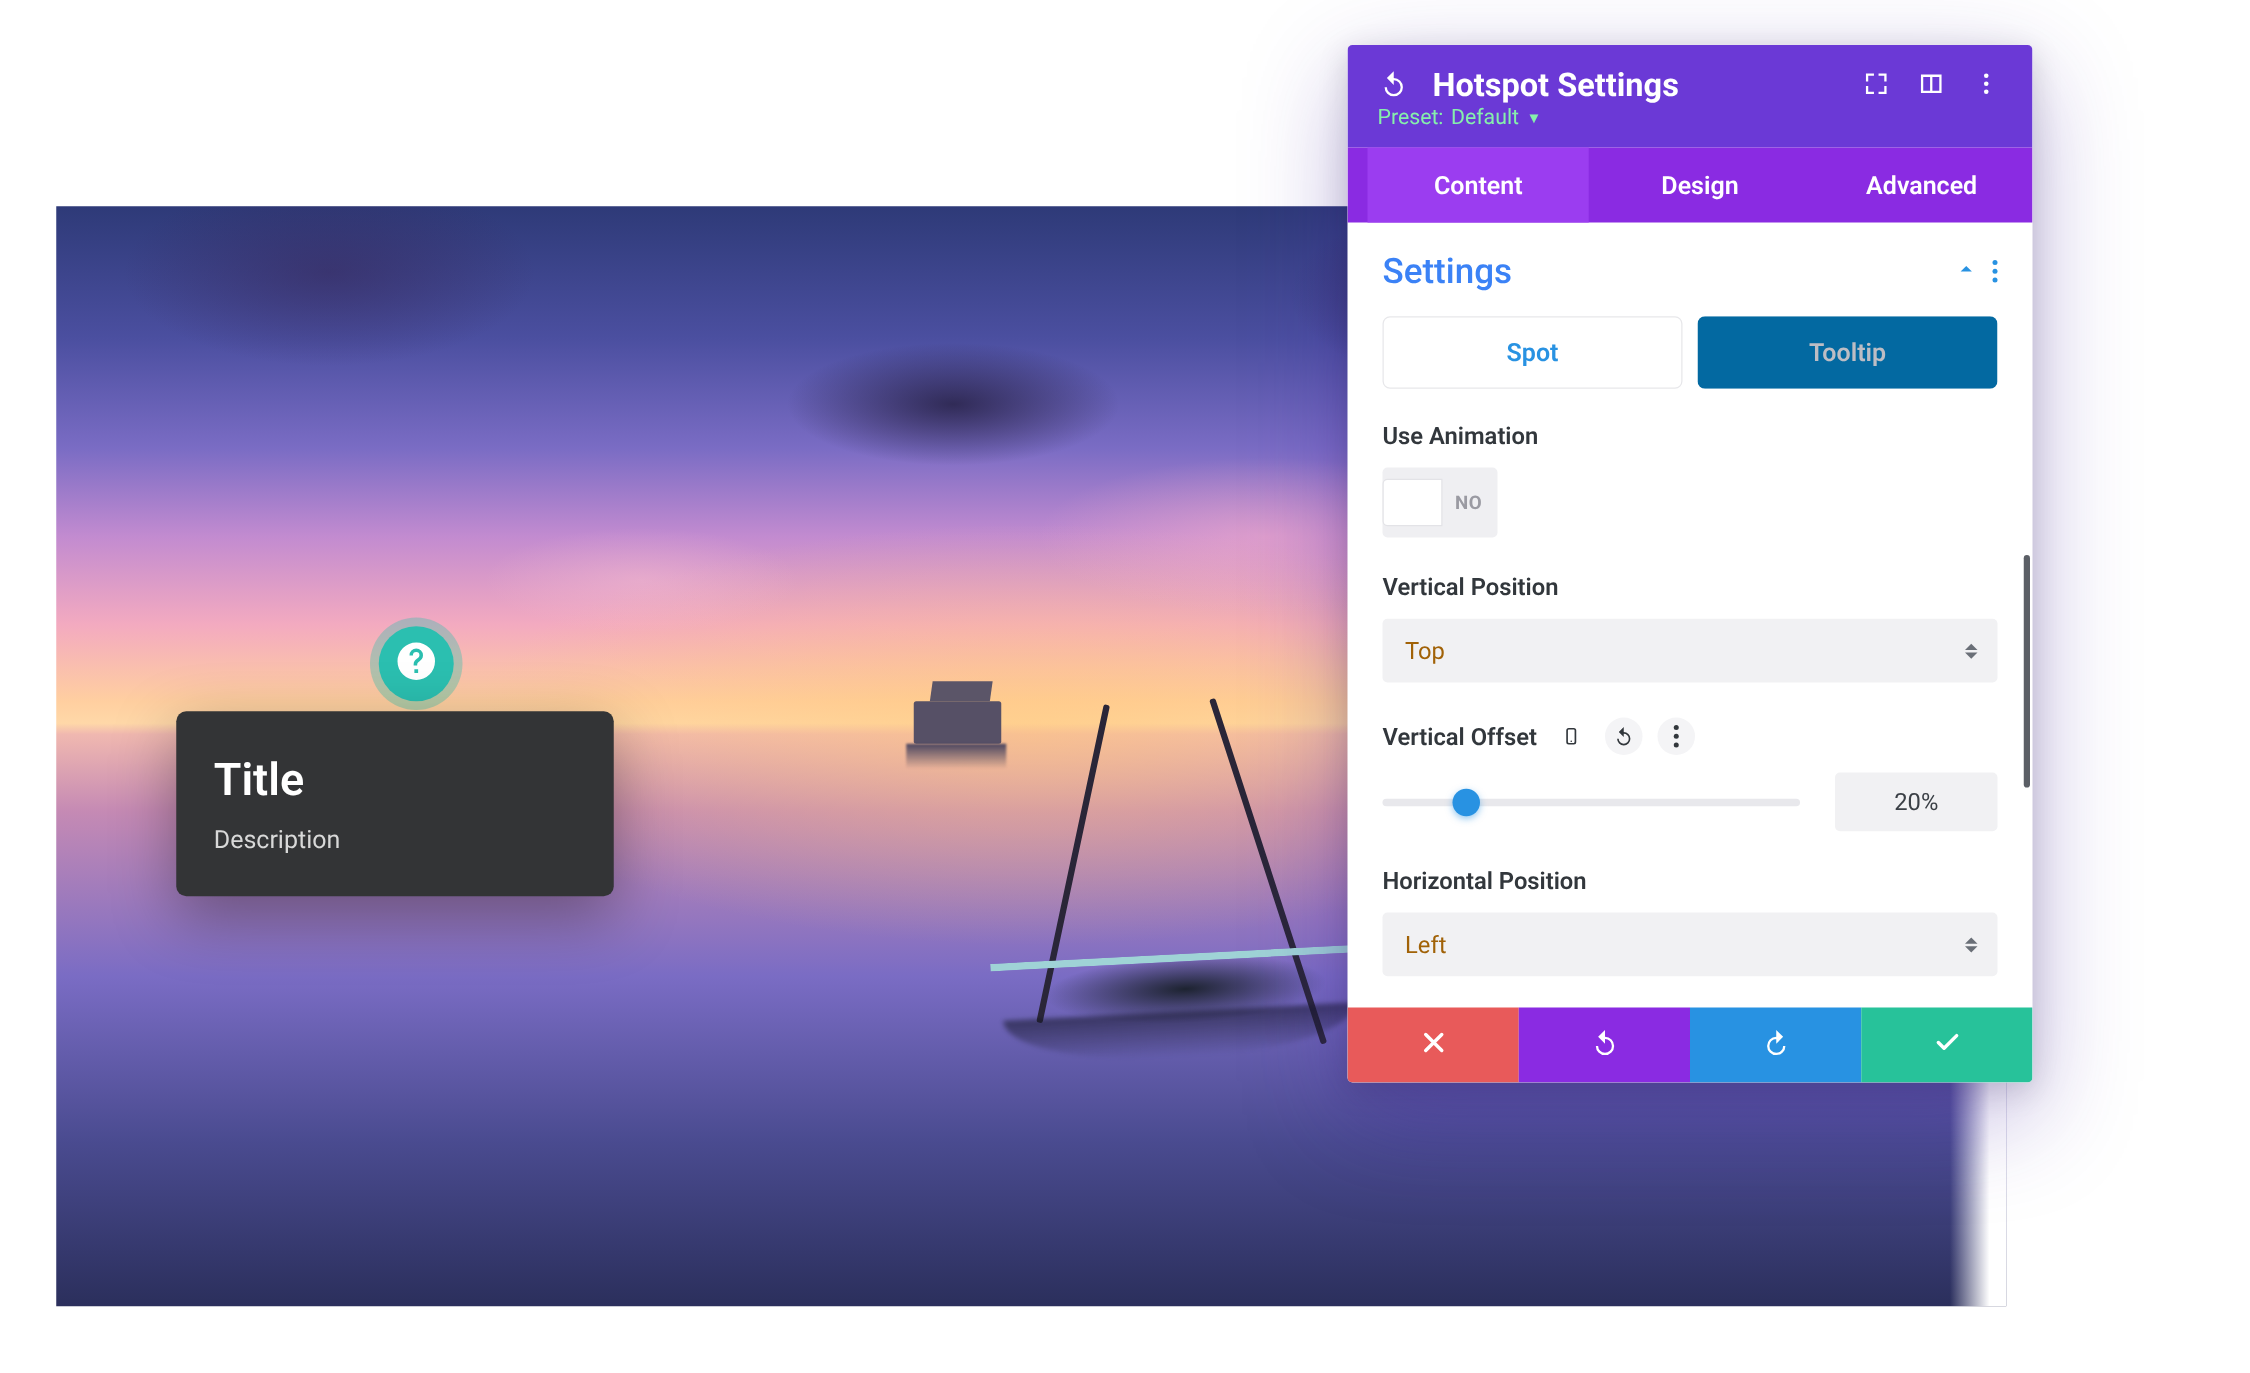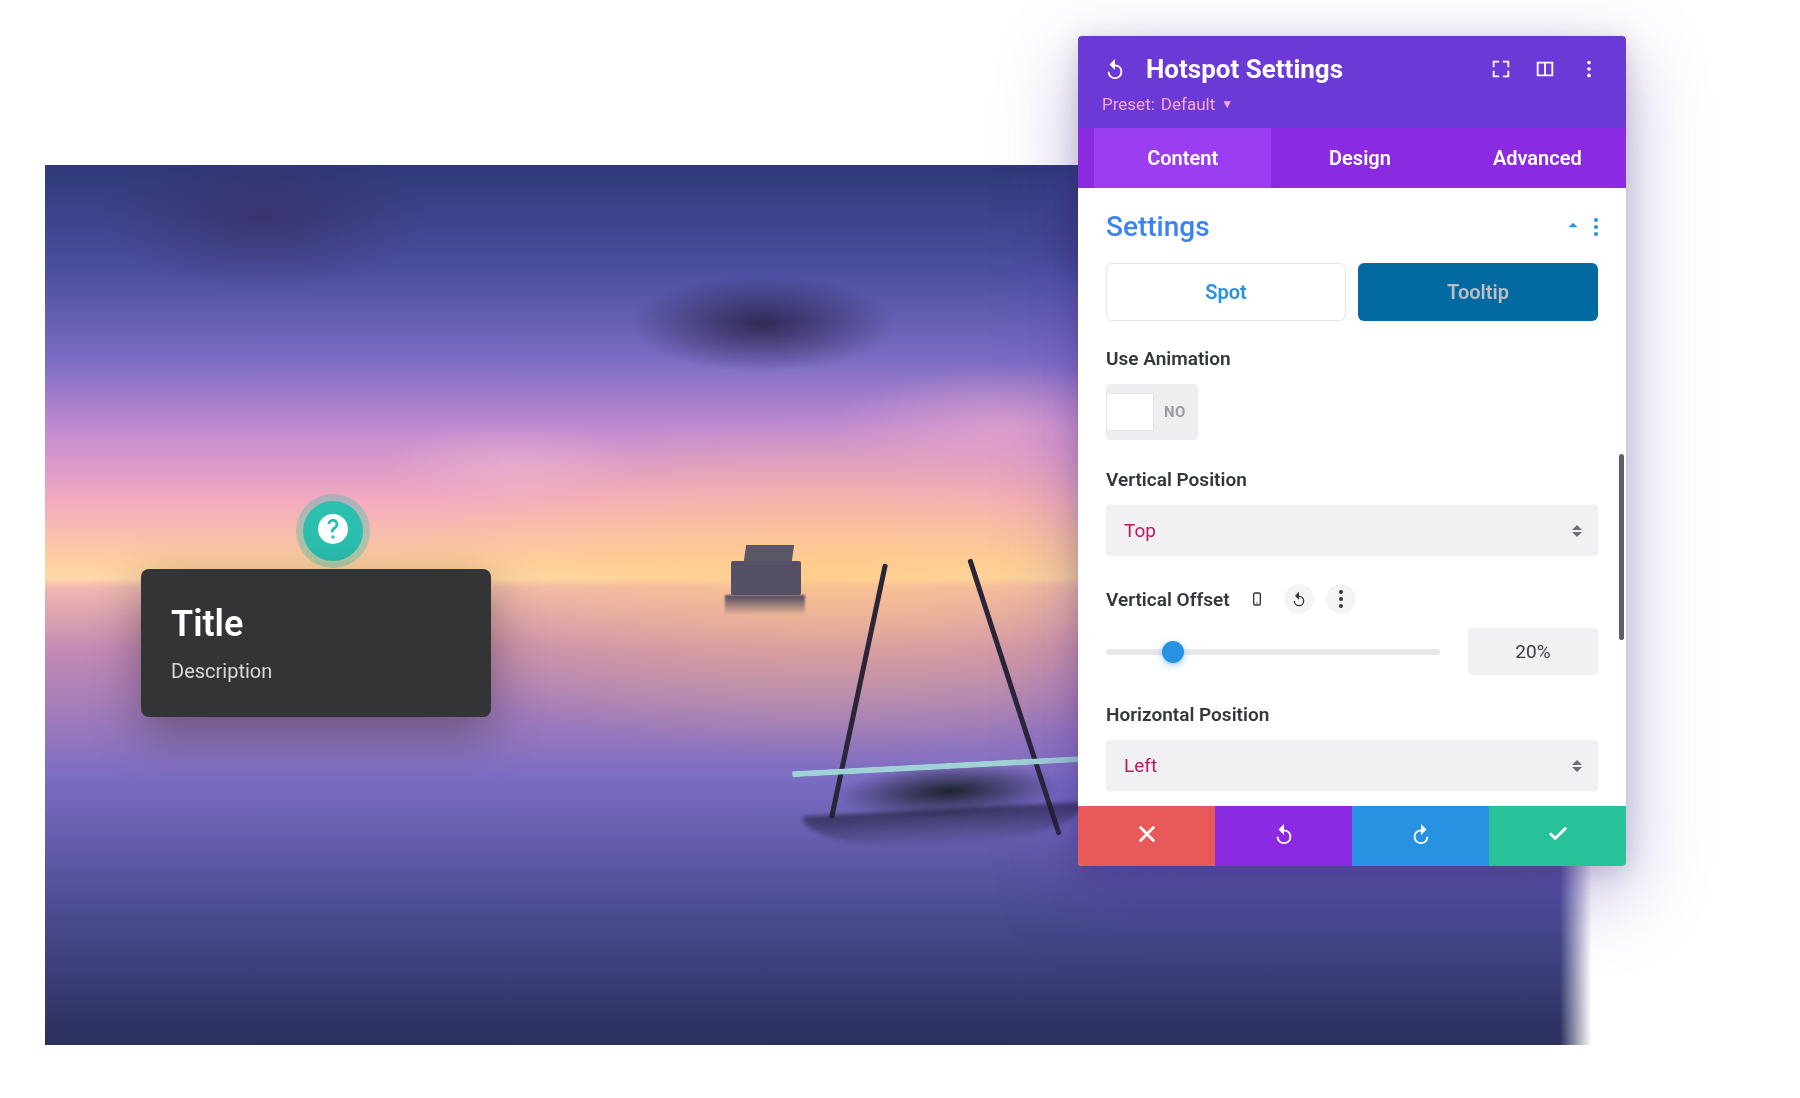--- a/index.html
+++ b/index.html
@@ -106,30 +106,30 @@
     box-shadow:0 26px 80px rgba(70,40,160,.35), 0 6px 24px rgba(0,0,0,.15);
     display:flex; flex-direction:column;
     border-radius:4px;
     overflow:hidden;
   }
 
   .panel-header{
     background:#6b39d6; color:#fff; padding:18px 24px 14px;
   }
   .panel-header-top{
-    display:flex; align-items:center; gap:18px;
+    display:flex; gap:18px;
   }
   .panel-title{ font-size:26px; font-weight:700; flex:1; }
   .hdr-icon{
     width:26px; height:26px; display:flex; align-items:center; justify-content:center;
     cursor:pointer;
   }
   .hdr-icon svg{ width:22px; height:22px; fill:#fff; }
   .preset-line{
-    margin-top:10px; font-size:17px; color:#f9a8d4; display:flex; align-items:center; gap:6px;
+    font-size:17px; color:#86efac; display:flex; align-items:center; gap:6px;
   }
   .preset-line .caret{ font-size:12px; }
 
   .tabs{
     display:flex; background:#8a2be2;
   }
   .tab{
     flex:1; text-align:center; padding:18px 0; font-size:20px; font-weight:600;
     color:#fff; cursor:pointer;
   }
@@ -185,21 +185,21 @@
   .toggle-knob{
     width:48px; height:38px; background:#fff; border-radius:4px 0 0 4px;
     border:1px solid #e3e3e7;
   }
   .toggle-txt{ margin-left:10px; font-size:15px; font-weight:700; color:#9a9aa2; letter-spacing:.5px; }
 
   .select{
     position:relative; background:#f1f1f3; border-radius:4px;
     padding:14px 18px; cursor:pointer;
   }
-  .select-value{ font-size:19px; color:#be185d; }
+  .select-value{ font-size:19px; color:#a16207; }
   .select-caret{
     position:absolute; right:16px; top:50%; transform:translateY(-50%);
     display:flex; flex-direction:column; gap:2px;
   }
   .select-caret::before,
   .select-caret::after{ content:""; width:0; height:0; border-left:5px solid transparent; border-right:5px solid transparent; }
   .select-caret::before{ border-bottom:5px solid #6a6f77; }
   .select-caret::after{ border-top:5px solid #6a6f77; }
 
   .slider-row{ display:flex; align-items:center; gap:28px; }

